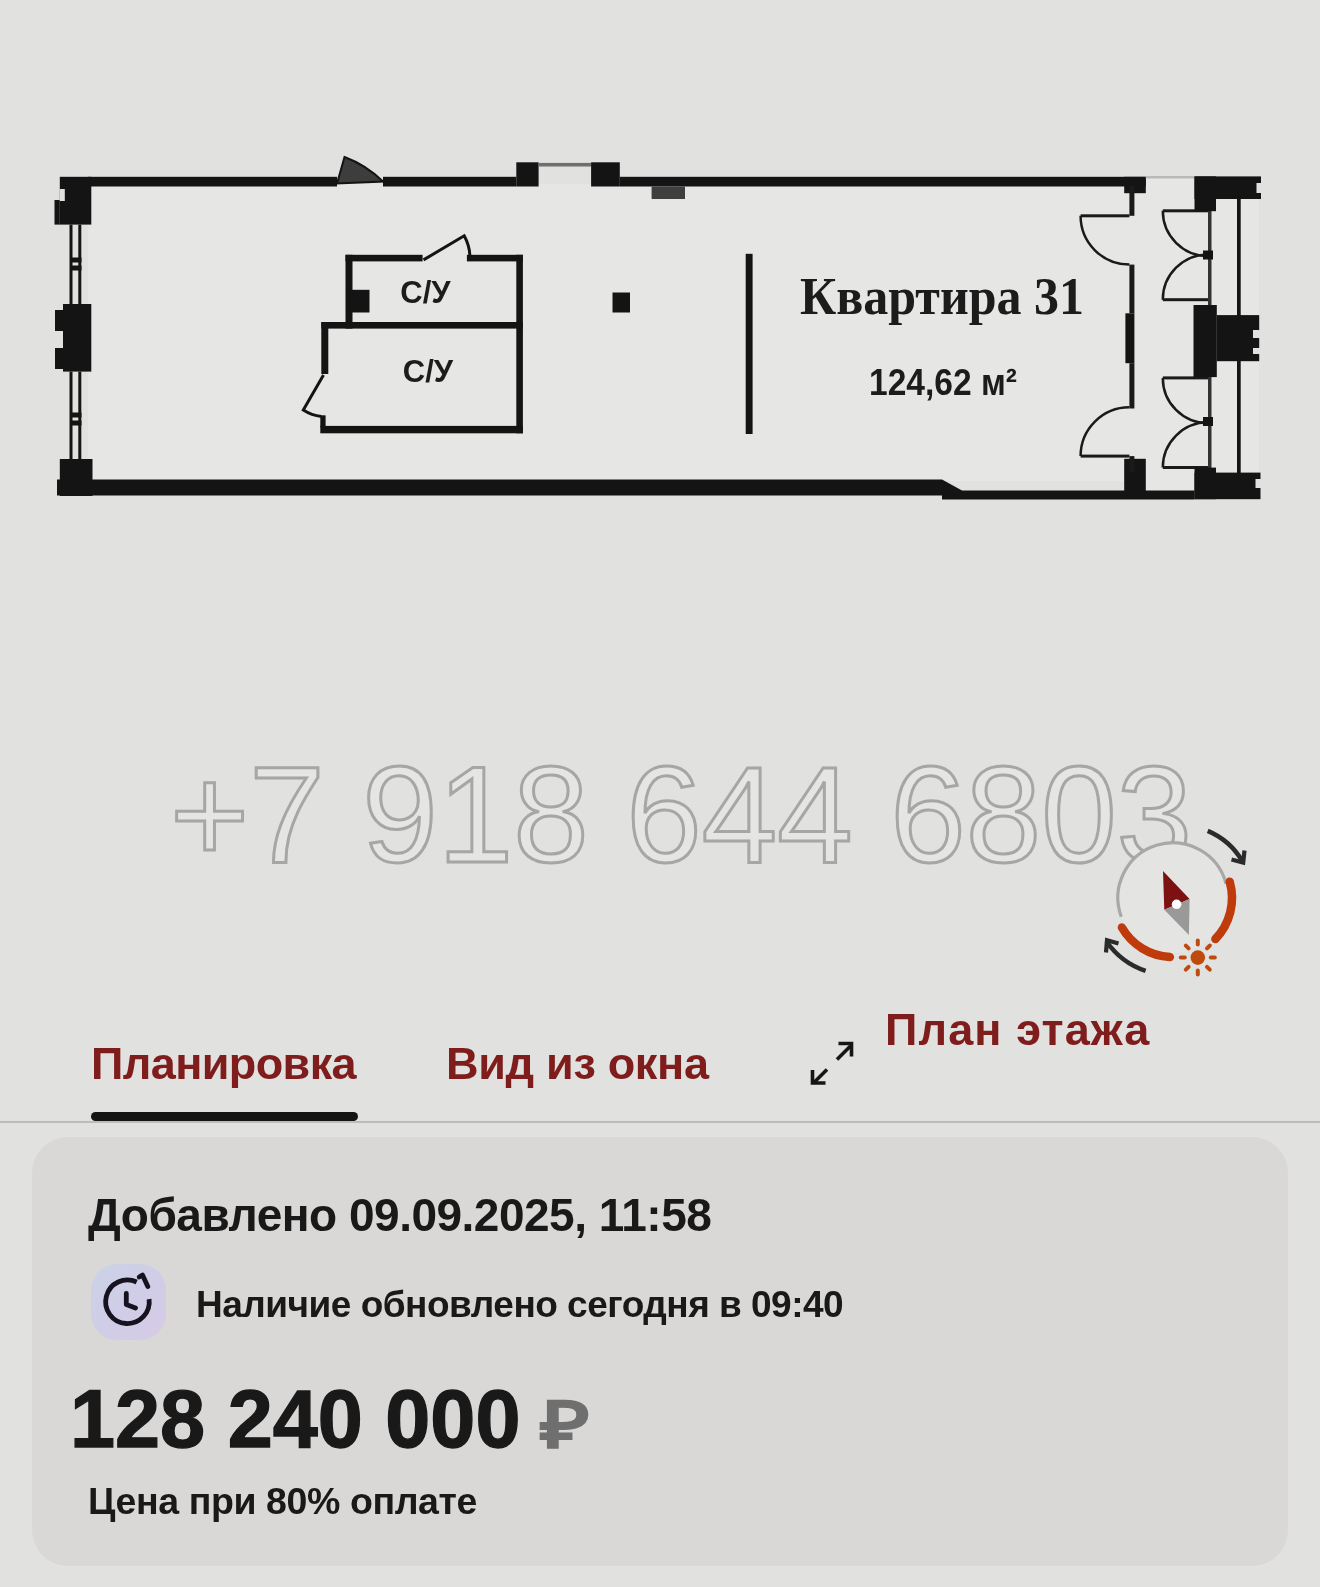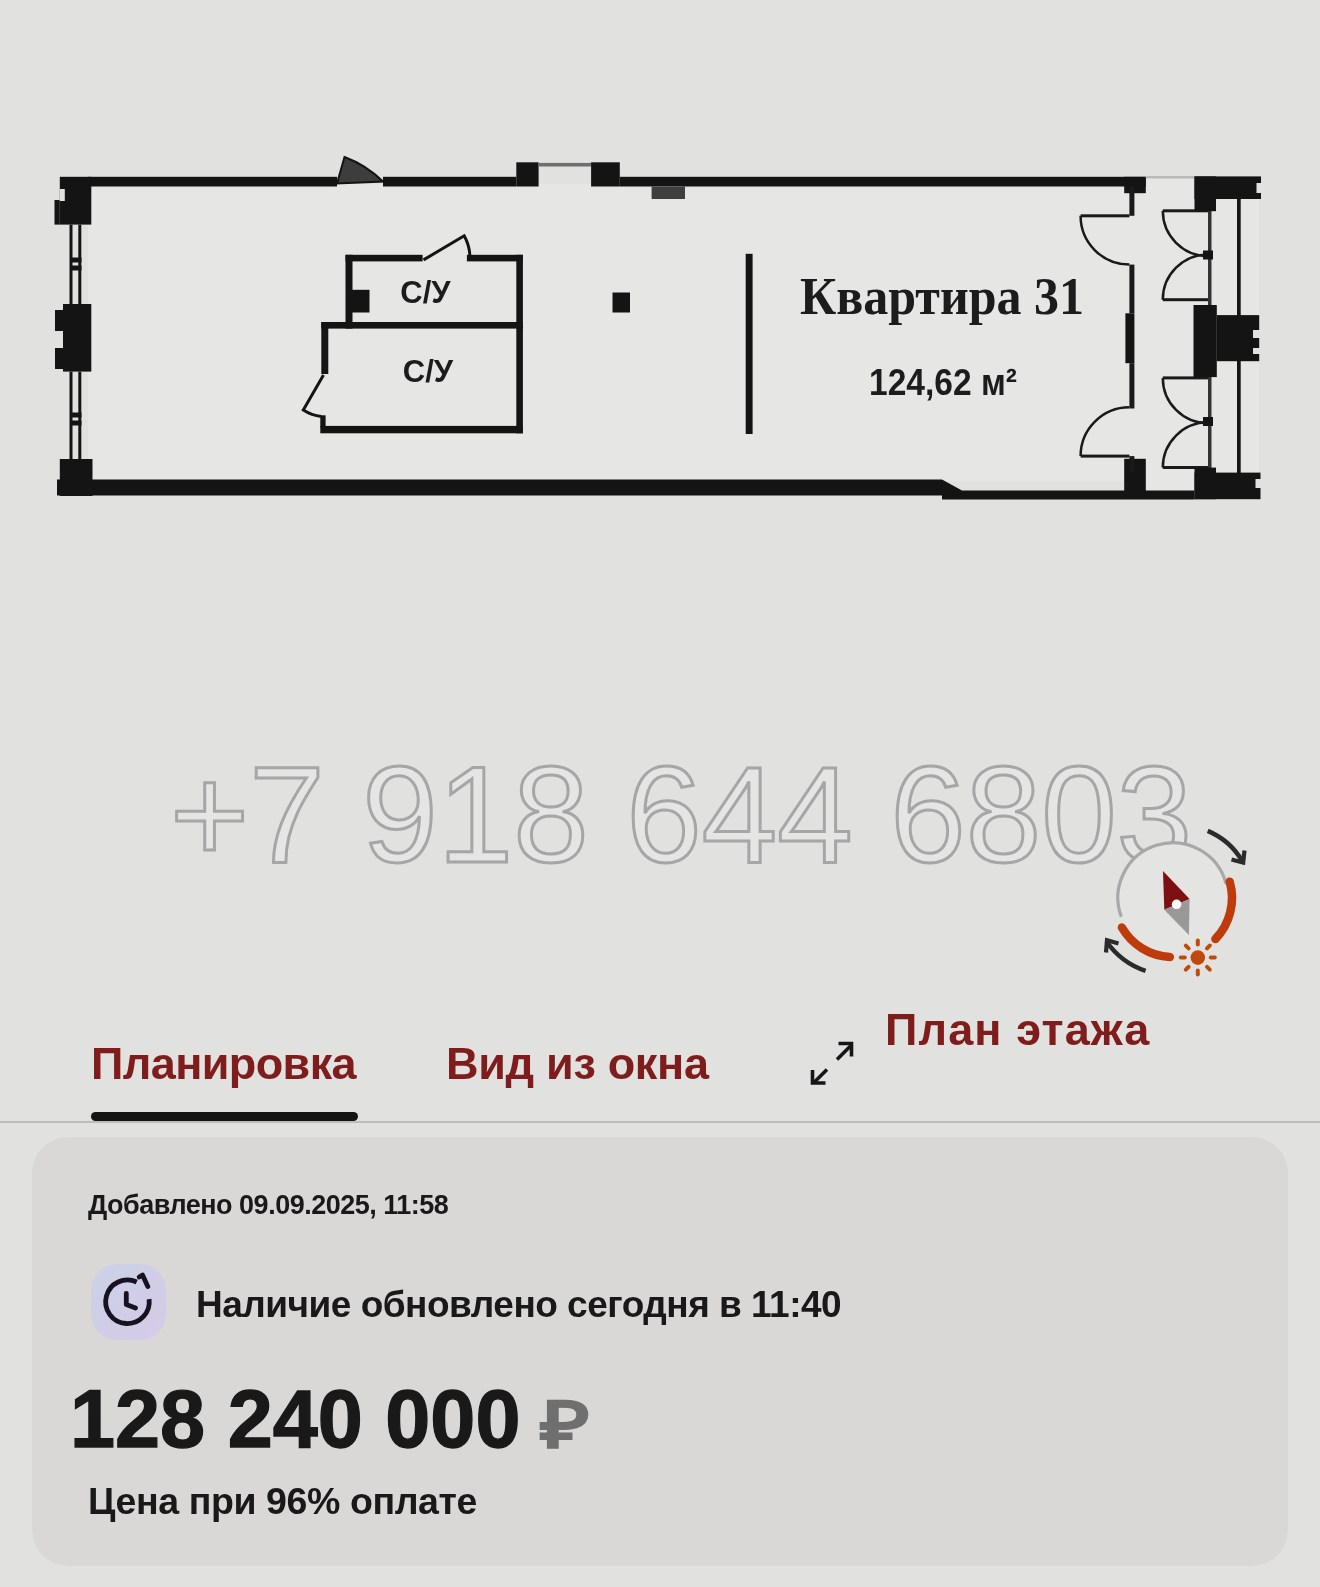--- a/index.html
+++ b/index.html
@@ -203,29 +203,29 @@
     <path d="M6.5,34 L6.5,47 L19.5,47"></path>
   </g>
 </svg>
 
 <div class="abs" style="left:91px;top:1112px;width:267px;height:8.5px;border-radius:5px;background:#141414"></div>
 
 <div class="abs" style="left:0;top:1120.5px;width:1320px;height:2px;background:#bcbcbc"></div>
 
 <div class="abs" style="left:32px;top:1137px;width:1256px;height:429px;border-radius:36px;background:#d9d8d6"></div>
 
-<div class="ct" style="left:88px;top:1192.3px;font-size:27px;letter-spacing:-0.5px">Добавлено 09.09.2025, 11:58</div>
+<div class="ct" style="left:88px;top:1192.3px;font-size:46px;letter-spacing:-0.5px">Добавлено 09.09.2025, 11:58</div>
 
 <div class="abs" style="left:91px;top:1264px;width:75px;height:76px;border-radius:26px;background:linear-gradient(135deg,#cbd3e8 0%,#d0cde7 50%,#d7cbe6 100%)"></div>
 
 <svg class="abs" style="left:91px;top:1264px" width="75" height="76" viewBox="0 0 75 76">
   <g stroke="#16121f" fill="none">
     <path d="M58.1,35.1 A21.8,21.8 0 1 1 45.7,18.0" stroke-width="4.8"></path>
     <path d="M48.2,13 L51.5,11 L56.8,22.5" stroke-width="4.8" stroke-linecap="round" stroke-linejoin="round"></path>
     <path d="M35.3,29.3 L35.3,40.5 L44.5,44" stroke-width="4.8" stroke-linecap="round" stroke-linejoin="round"></path>
   </g>
 </svg>
 
-<div class="ct" style="left:196px;top:1285.7px;font-size:37px;letter-spacing:-0.5px">Наличие обновлено сегодня в 11:40</div>
+<div class="ct" style="left:196px;top:1285.7px;font-size:37px;letter-spacing:-0.5px">Наличие обновлено сегодня в 09:40</div>
 
 <div class="ct" style="left:70px;top:1378.5px;font-size:81px;letter-spacing:0px;-webkit-text-stroke:1.3px #191919">128 240 000<span style="display:inline-block;margin-left:21px;transform:scaleX(1.3);transform-origin:left;color:#6f6f6f;font-size:64px;letter-spacing:0;-webkit-text-stroke:1.3px #6f6f6f">₽</span></div>
 
-<div class="ct" style="left:88px;top:1483.3px;font-size:37.5px;letter-spacing:-0.4px">Цена при 96% оплате</div>
+<div class="ct" style="left:88px;top:1483.3px;font-size:37.5px;letter-spacing:-0.4px">Цена при 80% оплате</div>
 
 </body></html>

